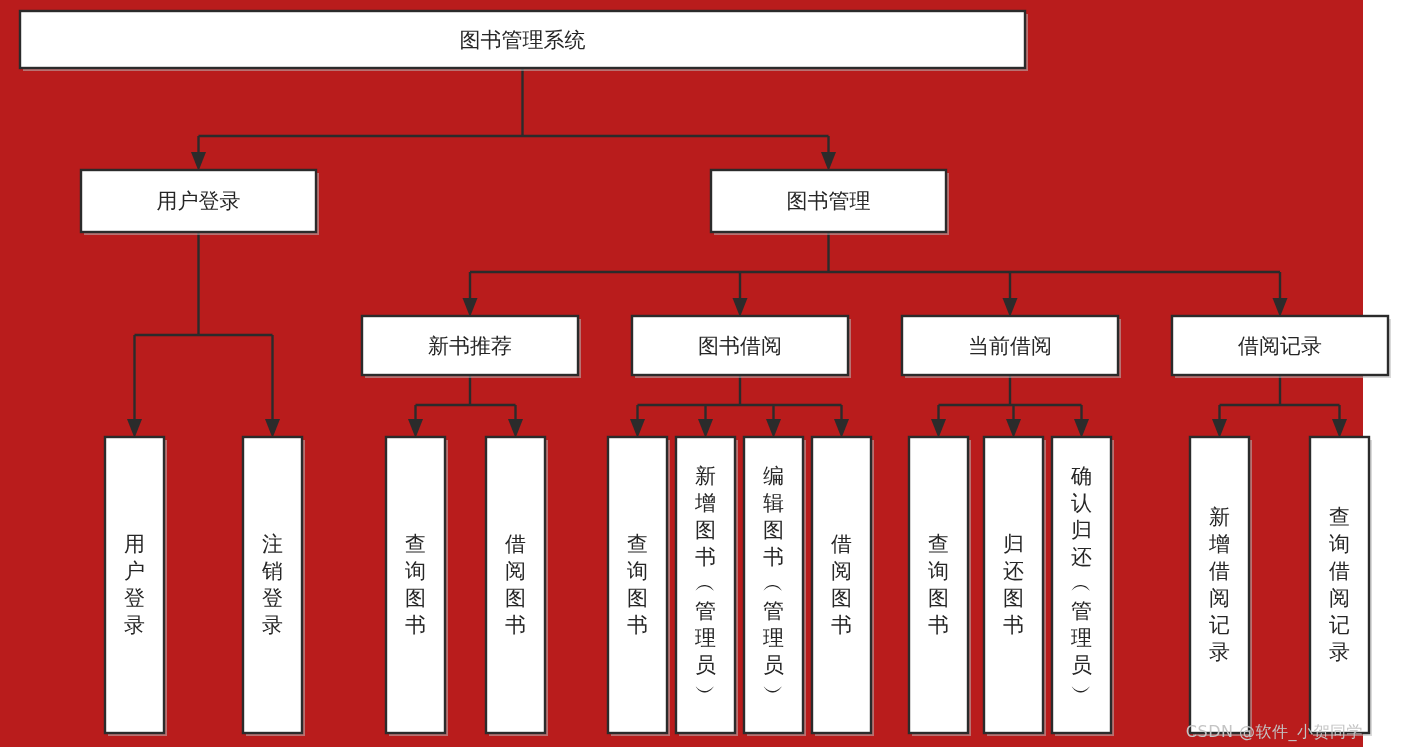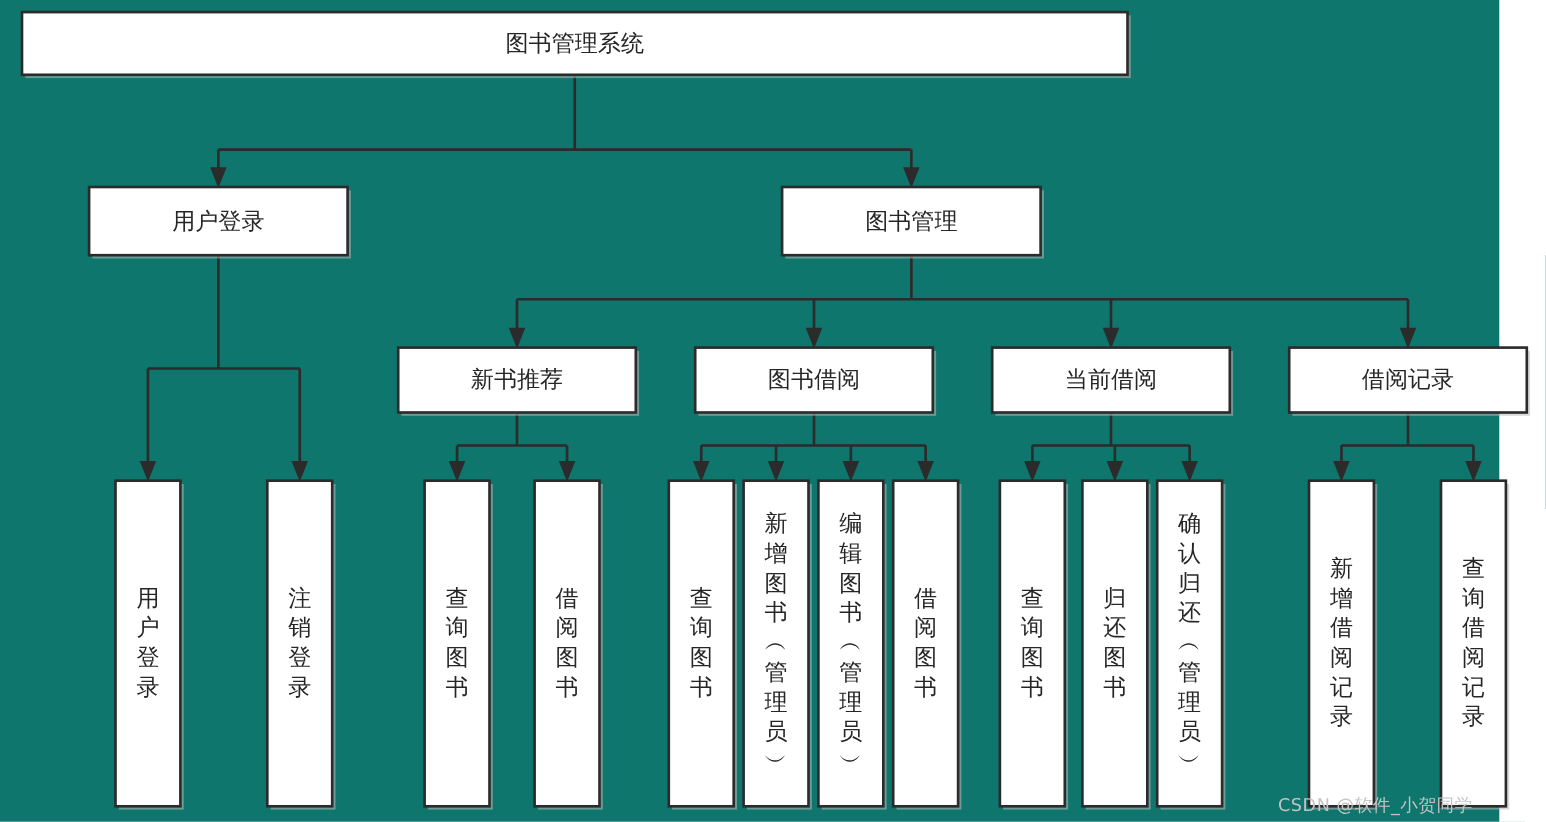--- a/index.html
+++ b/index.html
@@ -10,21 +10,21 @@
   body {
     width: 1405px;
     height: 747px;
     font-family: "DejaVu Sans", "Liberation Sans", sans-serif;
     overflow: hidden;
   }
   #diagram-root {
     position: relative;
     width: 1363px;
     height: 747px;
-    background: #0f766e;
+    background: #b91c1c;
   }
   svg#tree-svg {
     position: absolute;
     left: 0;
     top: 0;
     width: 1405px;
     height: 747px;
     display: block;
   }
   .node-rect {
@@ -52,21 +52,21 @@
     dominant-baseline: middle;
   }
   .label-h {
     font-size: 21px;
   }
   .label-v {
     font-size: 21px;
   }
   .watermark {
     position: absolute;
-    right: 24px;
+    right: 0;
     bottom: 4px;
     font-family: "DejaVu Sans", "Liberation Sans", sans-serif;
     font-size: 16px;
     color: #c4c4c4;
     letter-spacing: 0.5px;
     white-space: nowrap;
     user-select: none;
   }
 </style>
 </head>

